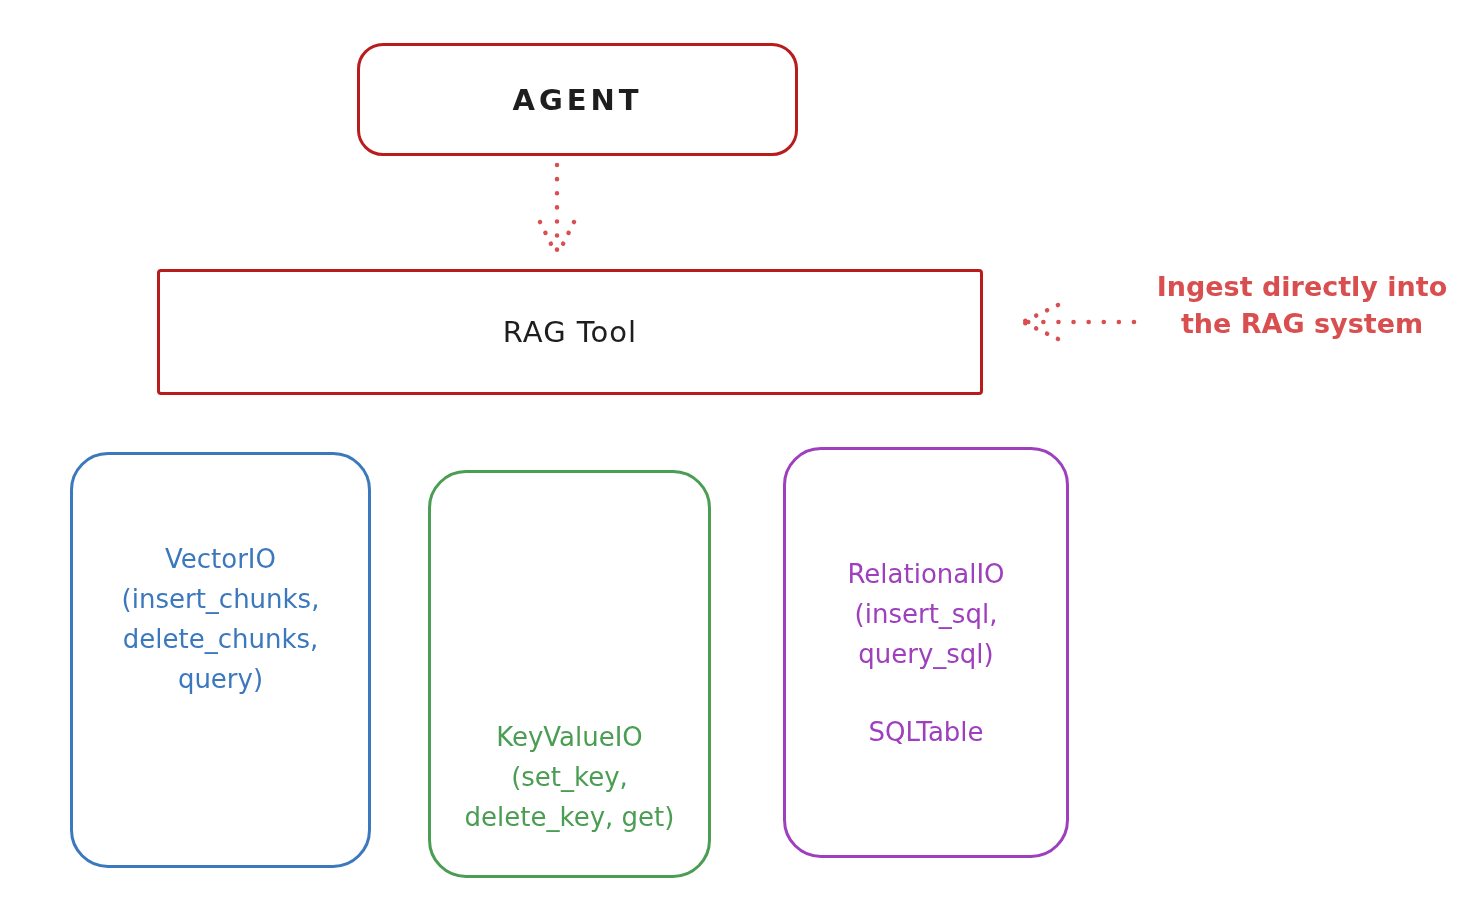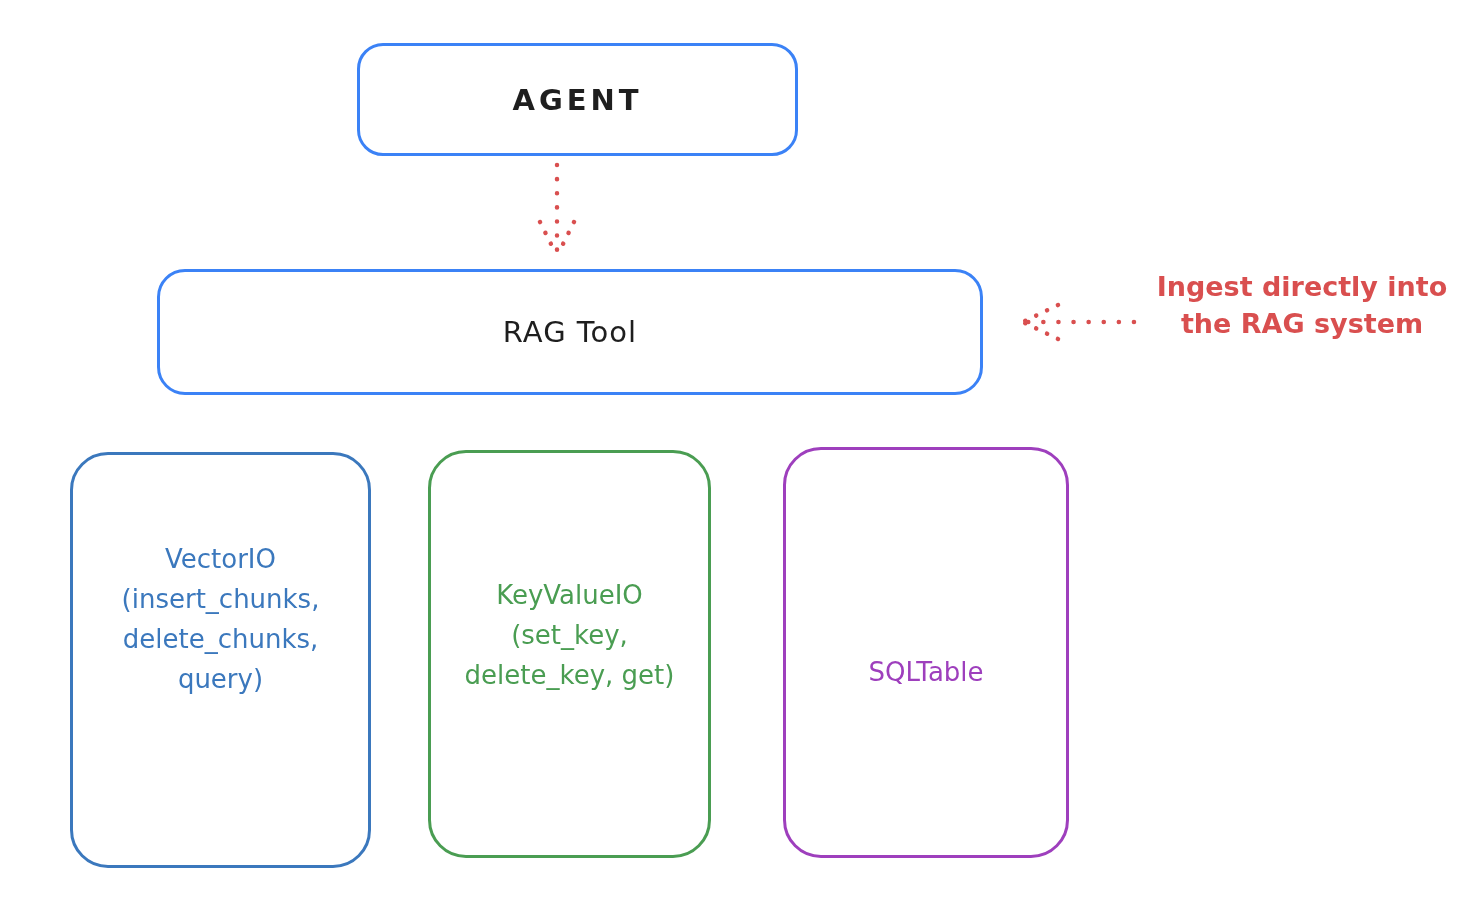--- a/index.html
+++ b/index.html
@@ -9,47 +9,47 @@
     height: 910px;
     background: #ffffff;
     font-family: "DejaVu Sans", sans-serif;
     overflow: hidden;
     color: #1e1e1e;
   }
   .box {
     position: absolute;
     box-sizing: border-box;
     background: #ffffff;
-    border: 3px solid #3b82f6;
+    border: 3px solid #b91c1c;
     display: flex;
     align-items: center;
     justify-content: center;
     text-align: center;
   }
   .agent-box {
     left: 357px; top: 43px; width: 441px; height: 113px;
     border-radius: 26px;
     font-size: 29px; font-weight: bold; letter-spacing: 4px;
   }
   .rag-box {
     left: 157px; top: 269px; width: 826px; height: 126px;
-    border-radius: 28px; border-width: 3.5px;
+    border-radius: 4px; border-width: 3.5px;
     font-size: 29px; letter-spacing: 1px; font-weight: 500;
   }
   .backend-box {
     border-width: 3.5px;
     border-style: solid;
     border-radius: 38px;
     flex-direction: column;
     font-size: 26px;
     line-height: 40px;
     font-weight: 500;
   }
   .backend-vector     { left: 70px;  top: 452px; width: 301px; height: 416px; color: #3b78bd; border-color: #3b78bd; gap: 44px; }
-  .backend-keyvalue   { left: 428px; top: 450px; width: 283px; height: 408px; color: #4a9d52; border-color: #4a9d52; }
+  .backend-keyvalue   { left: 428px; top: 470px; width: 283px; height: 408px; color: #4a9d52; border-color: #4a9d52; justify-content: flex-end; }
   .backend-relational { left: 783px; top: 447px; width: 286px; height: 411px; color: #9e3fbd; border-color: #9e3fbd; }
   .multiline { white-space: pre-line; }
   .backend-gap { height: 38px; }
   .annotation {
     position: absolute;
     left: 1128px; top: 268px; width: 348px;
     color: #d94f4f;
     font-size: 27px;
     line-height: 37px;
     font-weight: bold;
@@ -97,17 +97,20 @@
   </div>
 
   <div class="box backend-box backend-keyvalue">
     <span class="multiline">KeyValueIO
 (set_key,
 delete_key, get)</span>
     <span class="backend-gap"></span>
   </div>
 
   <div class="box backend-box backend-relational">
+    <span class="multiline">RelationalIO
+(insert_sql,
+query_sql)</span>
     <span class="backend-gap"></span>
     <span>SQLTable</span>
   </div>
 
 </div>
 
 </body></html>

